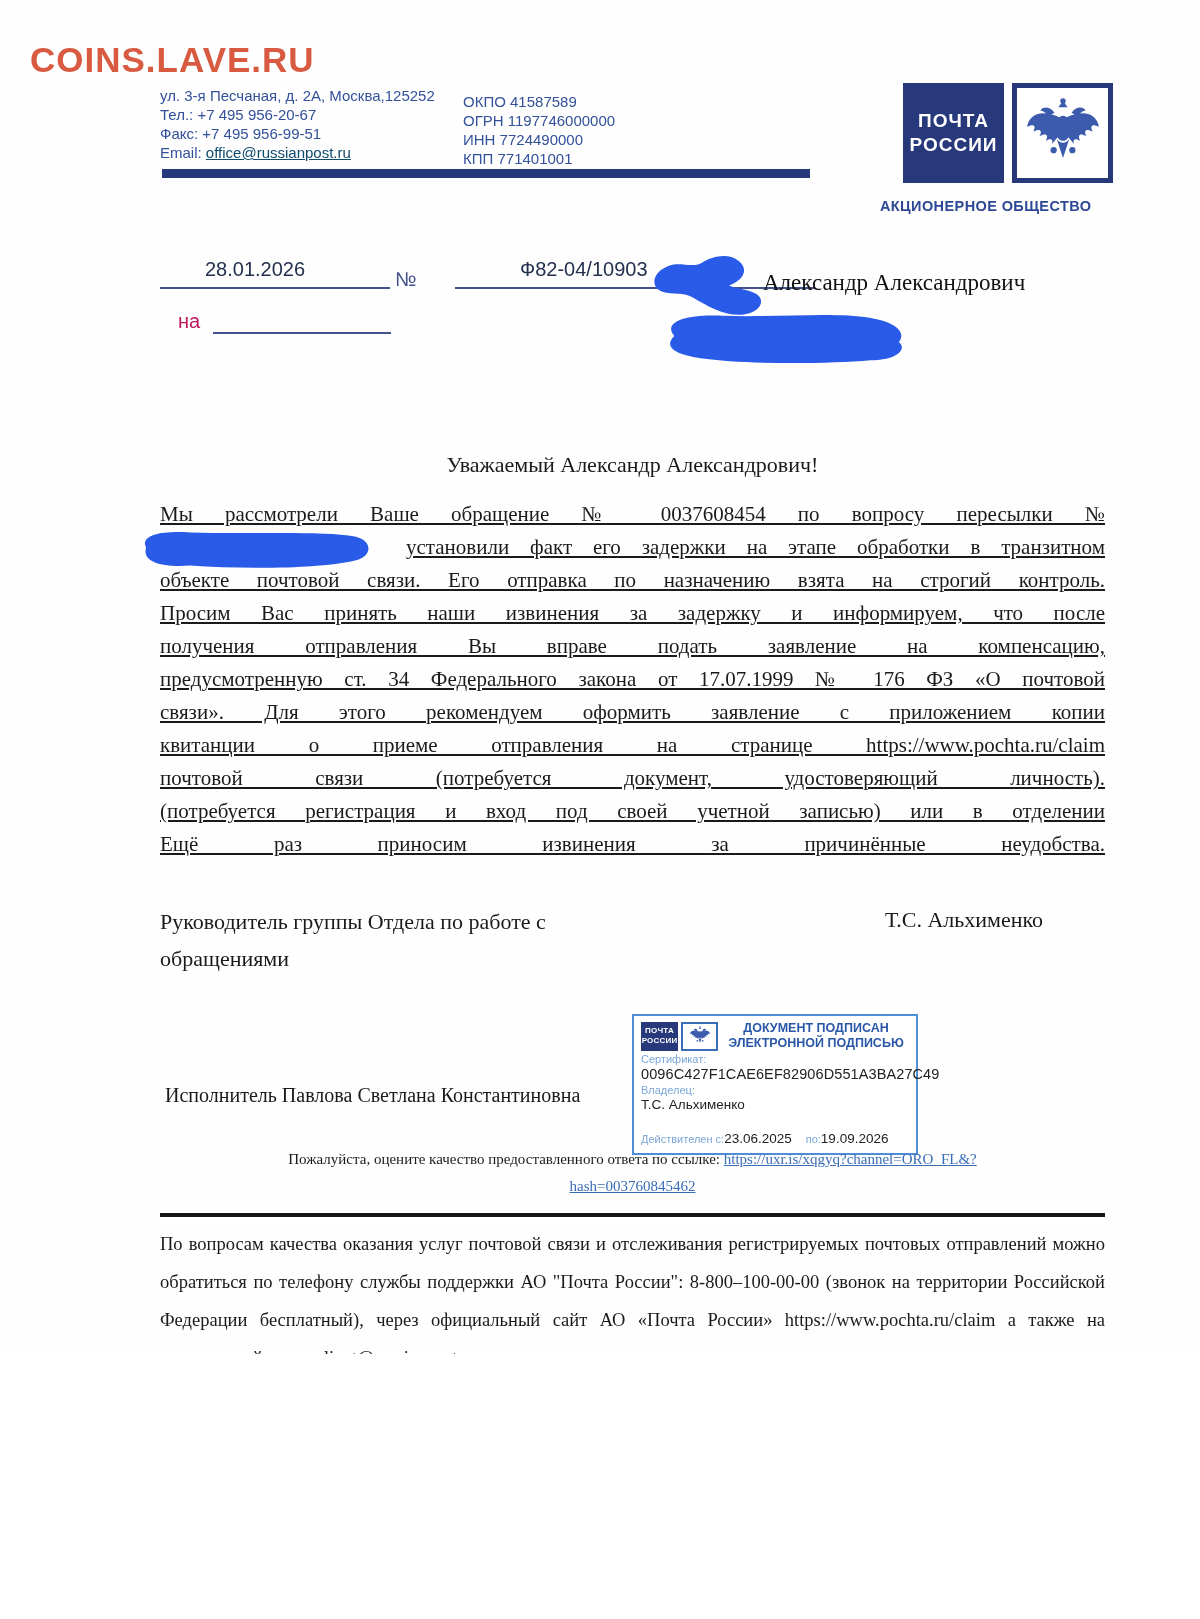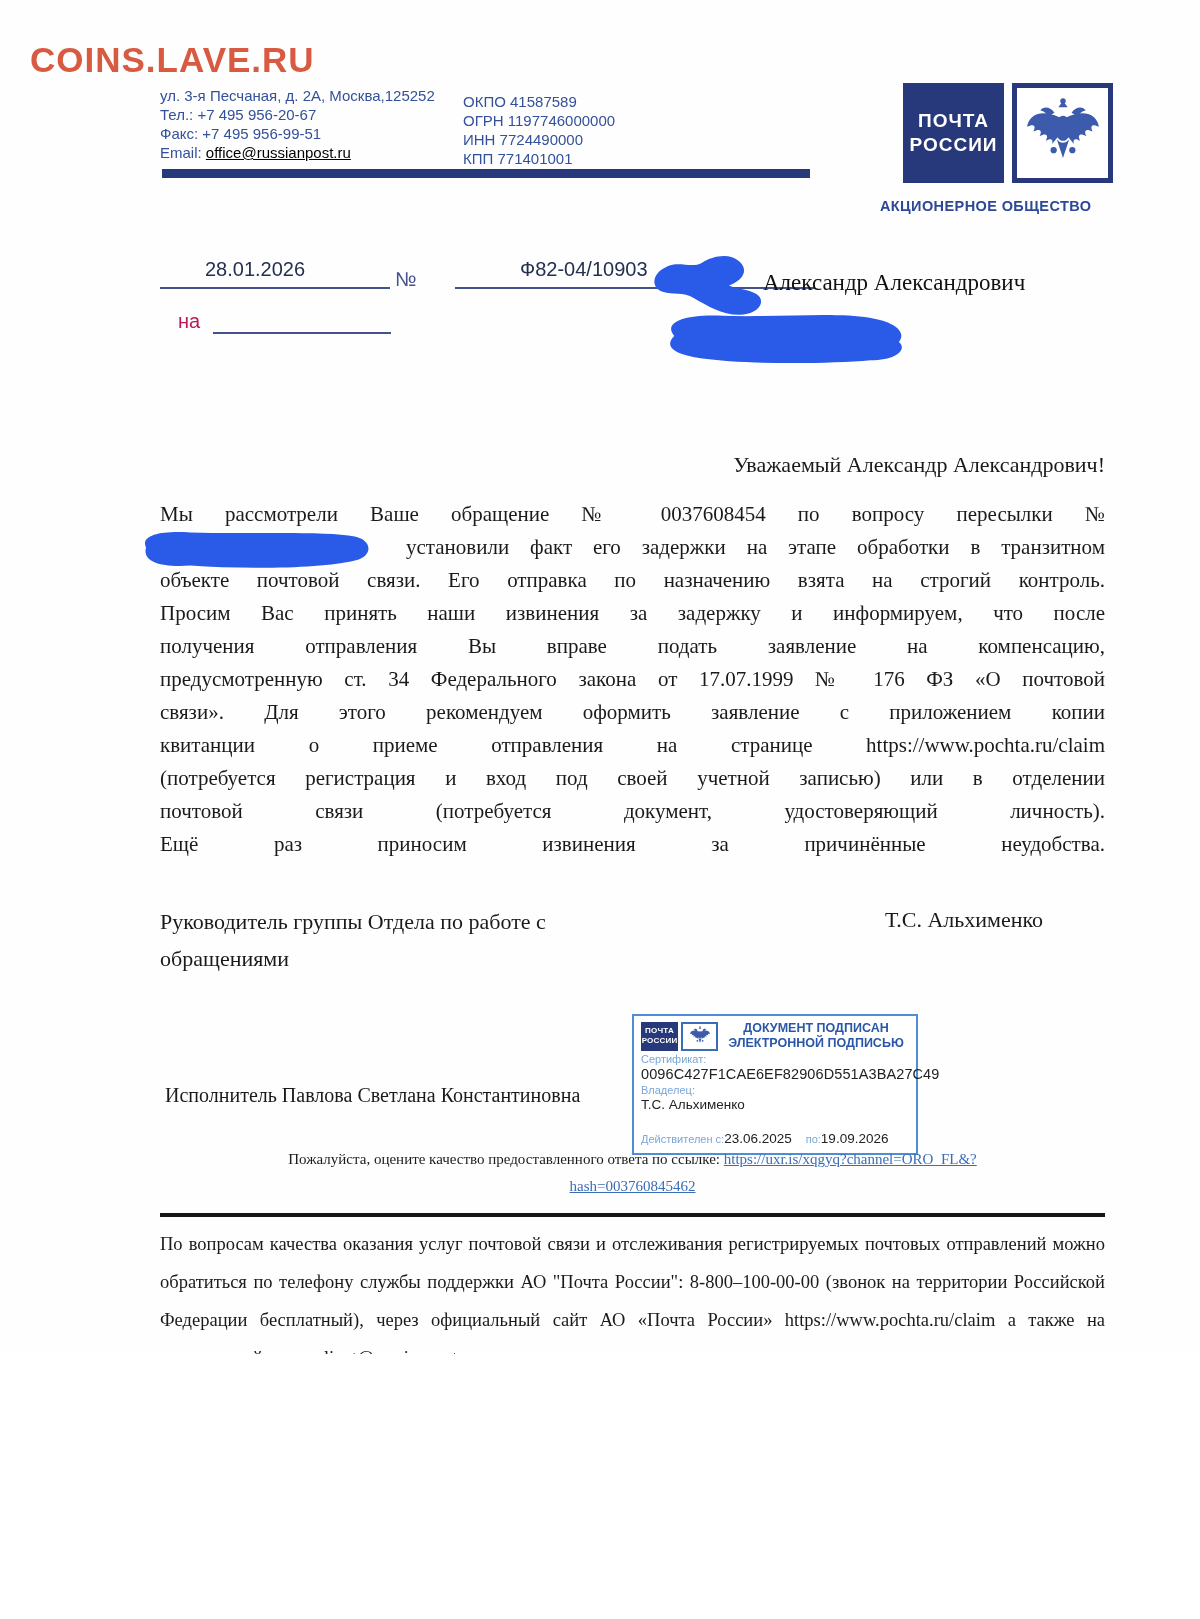--- a/index.html
+++ b/index.html
@@ -17,21 +17,21 @@
   .watermark {
     position:absolute; left:30px; top:40px;
     font-family:"Liberation Sans", sans-serif;
     font-weight:bold; font-size:35px; letter-spacing:1px;
     color:#d85a41;
   }
   
   .hdr-text { font-family:"Liberation Sans", sans-serif; font-size:15px; line-height:19px; color:#33509b; }
   .addr-block { position:absolute; left:160px; top:86px; }
   .registry-block { position:absolute; left:463px; top:92px; }
-  .addr-block a { color:#000000; text-decoration:underline; }
+  .addr-block a { color:#0c4a6e; text-decoration:underline; }
   .hdr-bar { position:absolute; left:162px; top:169px; width:648px; height:9px; background:#28397b; }
   .logo-word {
     position:absolute; left:903px; top:83px; width:101px; height:100px;
     background:#28397b; color:#ffffff;
     font-family:"Liberation Sans", sans-serif; font-weight:bold; font-size:19px; letter-spacing:1px;
     display:flex; flex-direction:column; align-items:center; justify-content:center; gap:2px;
   }
   .logo-emblem {
     position:absolute; left:1012px; top:83px; width:101px; height:100px;
     background:#ffffff; border:5px solid #28397b;
@@ -53,22 +53,22 @@
   .ref-na { position:absolute; left:178px; top:310px; color:#be185d; }
   .ref-underline3 { position:absolute; left:213px; top:308px; width:178px; height:26px; border-bottom:2px solid #44518a; }
   .recipient-name { position:absolute; left:763px; top:270px; font-size:23px; font-family:"Liberation Serif", serif; color:#111; white-space:nowrap; }
   
   .blob { position:absolute; z-index:5; }
   .blob svg { display:block; width:100%; height:100%; }
   .blob1 { left:648px; top:252px; width:135px; height:68px; }
   .blob2 { left:652px; top:307px; width:258px; height:60px; }
   .blob3 { left:132px; top:527px; width:246px; height:45px; }
   
-  .salutation { position:absolute; left:160px; top:452px; width:945px; text-align:right; font-size:22px; }
-  .body-block { position:absolute; left:160px; top:498px; width:945px; font-size:21px; }
+  .salutation { position:absolute; left:160px; top:452px; width:945px; text-align:center; font-size:22px; }
+  .body-block { position:absolute; left:160px; top:498px; width:945px; font-size:21px;text-decoration:underline; }
   .body-line { line-height:33px; text-align:justify; text-align-last:justify; white-space:normal; }
   .body-line .inline-gap { display:inline-block; width:246px; height:1px; }
   
   .sig-position { position:absolute; left:160px; top:903px; width:480px; font-size:22px; line-height:37px; }
   .sig-name { position:absolute; left:885px; top:907px; font-size:22px; }
   
   .stamp {
     position:absolute; left:632px; top:1014px; width:286px;
     border:2px solid #4d8ed6; background:#fff;
     font-family:"Liberation Sans", sans-serif;
@@ -177,22 +177,22 @@
 
   <div class="body-block">
     <div class="body-line">Мы рассмотрели Ваше обращение № 0037608454 по вопросу пересылки №</div>
     <div class="body-line"><span class="inline-gap"></span><span>установили факт его задержки на этапе обработки в транзитном</span></div>
     <div class="body-line">объекте почтовой связи. Его отправка по назначению взята на строгий контроль.</div>
     <div class="body-line">Просим Вас принять наши извинения за задержку и информируем, что после</div>
     <div class="body-line">получения отправления Вы вправе подать заявление на компенсацию,</div>
     <div class="body-line">предусмотренную ст. 34 Федерального закона от 17.07.1999 № 176 ФЗ «О почтовой</div>
     <div class="body-line">связи». Для этого рекомендуем оформить заявление с приложением копии</div>
     <div class="body-line">квитанции о приеме отправления на странице https://www.pochta.ru/claim</div>
+    <div class="body-line">почтовой связи (потребуется документ, удостоверяющий личность).</div>
     <div class="body-line">(потребуется регистрация и вход под своей учетной записью) или в отделении</div>
-    <div class="body-line">почтовой связи (потребуется документ, удостоверяющий личность).</div>
     <div class="body-line">Ещё раз приносим извинения за причинённые неудобства.</div>
   </div>
 
   <div class="sig-position">Руководитель группы Отдела по работе с обращениями</div>
   <div class="sig-name">Т.С. Альхименко</div>
 
   <div class="stamp">
     <div class="stamp-head">
       <div class="stamp-logo">
         <div class="stamp-logo-word">

